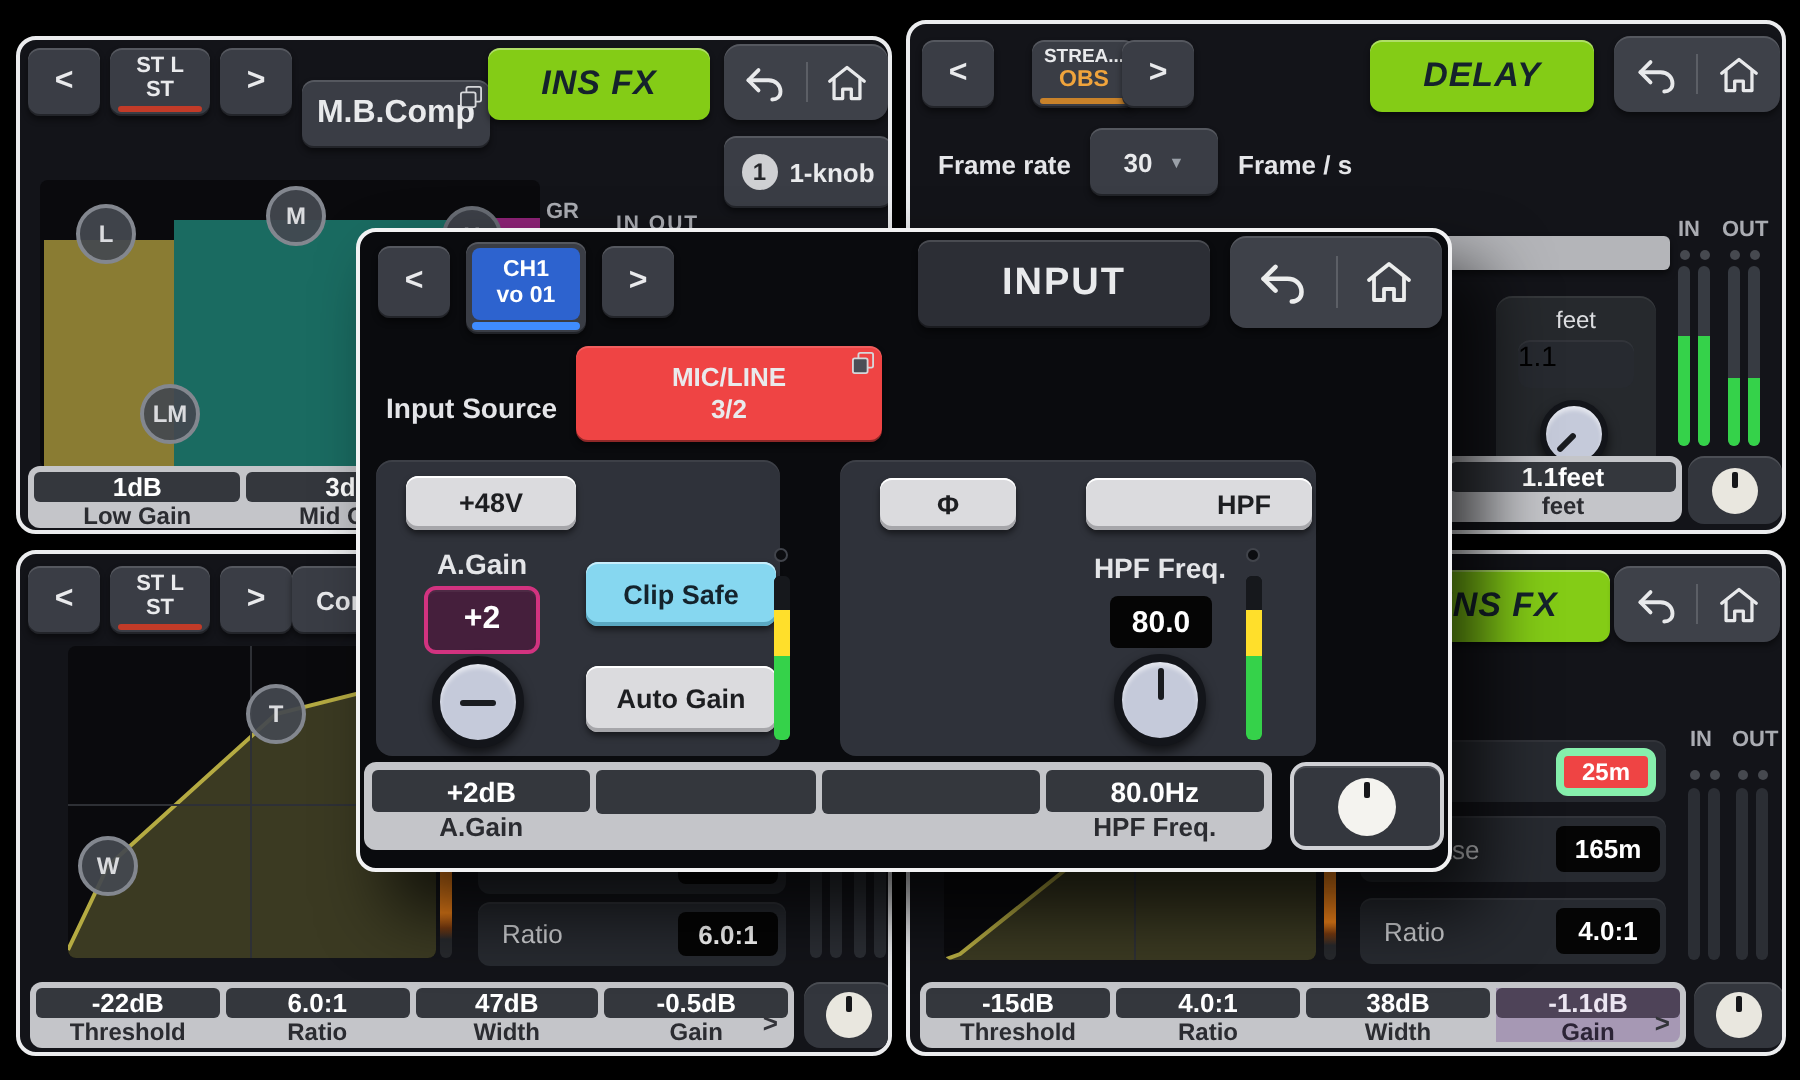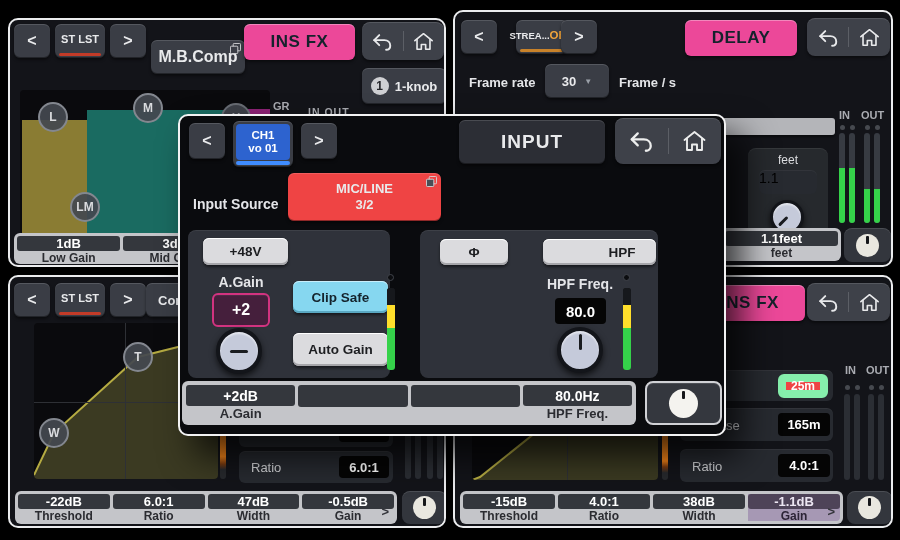--- a/index.html
+++ b/index.html
@@ -2,23 +2,23 @@
 <html><head>
 <meta charset="utf-8">
 <style>
   html,body{margin:0;padding:0;background:#000;}
   body{font-family:"Liberation Sans","DejaVu Sans",sans-serif;-webkit-font-smoothing:antialiased;}
   .stage{position:relative;width:900px;height:540px;background:#000;overflow:hidden;}
   .abs{position:absolute;}
   .panel{position:absolute;background:#131419;border:2px solid #ebecee;border-radius:10px;box-sizing:border-box;overflow:hidden;}
   .p-btn{position:absolute;background:#3a3d45;border-radius:6px;color:#e9eaec;display:flex;align-items:center;justify-content:center;font-weight:700;font-size:15px;box-shadow:inset 0 1px 0 rgba(255,255,255,.14),inset 0 -1px 0 rgba(0,0,0,.4),0 2px 3px rgba(0,0,0,.45);box-sizing:border-box;}
   .p-btn .arrow{font-size:16px;}
-  .chan{flex-direction:row;line-height:1.05;font-size:11px;padding-bottom:3px;}
+  .chan{flex-direction:column;line-height:1.05;font-size:11px;padding-bottom:3px;}
   .chan .ul{position:absolute;left:4px;right:4px;bottom:2px;height:3px;border-radius:2px;}
-  .title-btn{background:#ec4899;color:#15222c;font-size:17px;letter-spacing:.5px;box-shadow:inset 0 1px 0 rgba(255,255,255,.35),0 2px 3px rgba(0,0,0,.45);}
+  .title-btn{background:#84cc16;color:#15222c;font-size:17px;letter-spacing:.5px;box-shadow:inset 0 1px 0 rgba(255,255,255,.35),0 2px 3px rgba(0,0,0,.45);font-style:italic;}
   .nav-group{position:absolute;background:#3e4149;border-radius:8px;display:flex;align-items:center;justify-content:space-around;box-shadow:inset 0 1px 0 rgba(255,255,255,.12),0 2px 3px rgba(0,0,0,.45);}
   .nav-div{width:1px;height:55%;background:#5c5f66;}
   .icon-btn{display:flex;align-items:center;justify-content:center;flex:1;height:100%;}
   .light-btn{position:absolute;background:#dbdbde;color:#1d1e21;border-radius:6px;display:flex;align-items:center;justify-content:center;font-weight:700;font-size:13.5px;box-shadow:inset 0 -2px 0 #a6a6aa,inset 0 1px 0 #ffffff,0 2px 3px rgba(0,0,0,.5);}
   .strip{position:absolute;background:#c4c5c9;border-radius:6px;display:flex;gap:3px;padding:3px;box-sizing:border-box;}
   .scell{flex:1;display:flex;flex-direction:column;min-width:0;position:relative;}
   .scell .val{height:21px;background:#34373d;border-radius:3px;color:#fff;font-weight:700;font-size:13px;display:flex;align-items:center;justify-content:center;white-space:nowrap;}
   .scell .lab{flex:1;display:flex;align-items:center;justify-content:center;font-size:12px;font-weight:700;color:#2b2c31;white-space:nowrap;}
   .gchev{position:absolute;right:5px;bottom:2px;font-size:13px;font-weight:700;color:#33343a;}
   .purple .val{background:#4e4358;color:#ece6f2;}
@@ -327,21 +327,21 @@
     <div class="display" style="left:17px;top:110px;width:186px;height:93px;">
       <span class="gline-v" style="left:95px;"></span>
       <svg width="186" height="93" viewBox="0 0 186 93">
         <polygon points="0,93 8,90 98,18 150,4 186,2 186,93" fill="#3b3a22"></polygon>
         <polyline points="0,93 8,90 98,18 150,4 186,2" fill="none" stroke="#b5ab42" stroke-width="2"></polyline>
       </svg>
     </div>
     <div class="grbar" style="left:207px;top:130px;height:73px;background:linear-gradient(180deg,#ff8a1a 0%,#ff8a1a 74%,#7c3c10 82%,#27292d 90%,#27292d 100%);"></div>
 
     <div class="row" style="left:225px;top:93px;width:153px;height:31px;">
-      <div class="rval" style="left:98px;top:4px;width:50px;height:24px;background:#ef4444;border:8px solid #86efac;border-radius:6px;font-size:12px;">
+      <div class="rval" style="left:98px;top:4px;width:50px;height:24px;background:#ef4444;border:4px solid #86efac;border-radius:6px;font-size:12px;">
           <span>25m</span>
         </div>
     </div>
     <div class="row" style="left:225px;top:131px;width:153px;height:33px;">
       <span class="rlabel">Release</span>
       <div class="rval" style="left:98px;top:5px;width:52px;height:23px;">
           <span>165m</span>
         </div>
     </div>
     <div class="row" style="left:225px;top:172px;width:153px;height:33px;">

